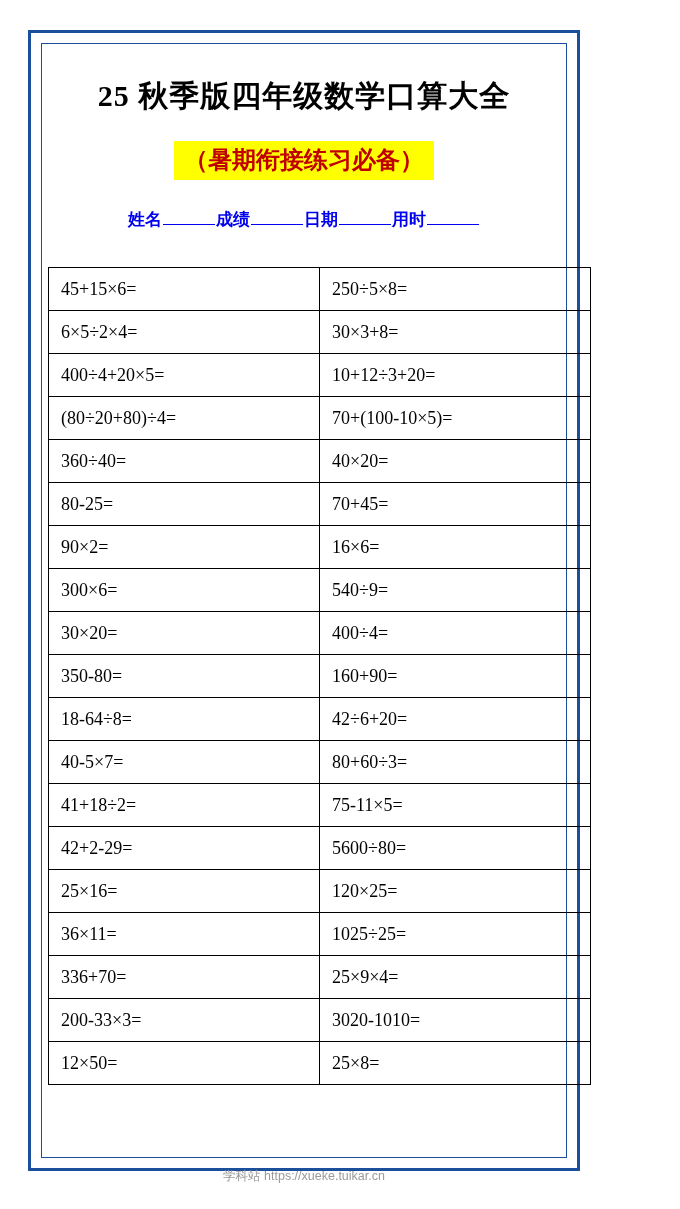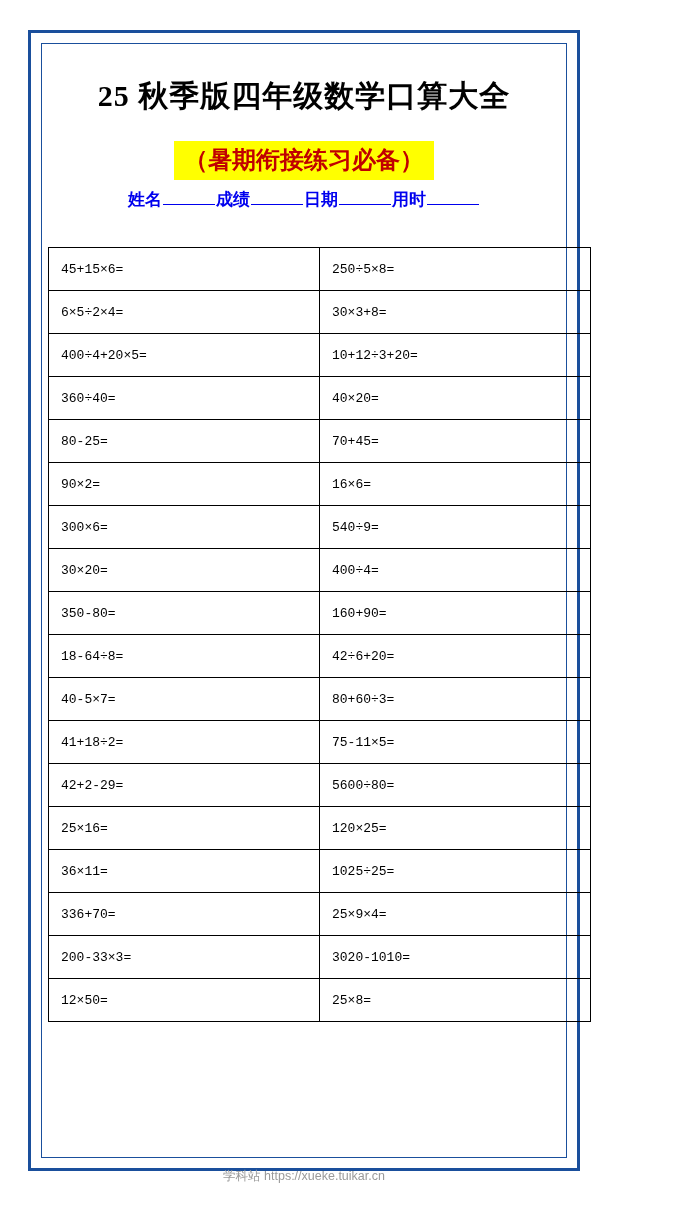--- a/index.html
+++ b/index.html
@@ -65,21 +65,21 @@
     display: inline-block;
     background: #ffff00;
     color: #c00000;
     font-size: 24px;
     font-weight: bold;
     padding: 3px 10px 4px 10px;
     font-family: "Liberation Sans", sans-serif;
   }
   .info-line {
     text-align: center;
-    margin-top: 8px;
+    margin-top: 28px;
     color: #0000ee;
     font-size: 17px;
     font-weight: bold;
     font-family: "Liberation Sans", sans-serif;
     letter-spacing: 0px;
   }
   .info-line .blank {
     display: inline-block;
     border-bottom: 1.5px solid #0000ee;
     width: 52px;
@@ -88,24 +88,24 @@
   table.problems {
     margin: 36px auto 0 auto;
     width: 542px;
     border-collapse: collapse;
     table-layout: fixed;
   }
   table.problems td {
     border: 1px solid #000000;
     height: 43px;
     padding: 0 0 0 12px;
-    font-size: 13px;
+    font-size: 18px;
     color: #000000;
     vertical-align: middle;
-    font-family: Liberation Mono, monospace;
+    font-family: Liberation Serif, serif;
     white-space: nowrap;
   }
   table.problems td.col-a { width: 271px; }
   table.problems td.col-b { width: 271px; }
   .footer {
     position: absolute;
     left: 0;
     right: 0;
     bottom: -34px;
     text-align: center;
@@ -141,20 +141,24 @@
         </tr>
         <tr>
           <td class="col-a">6×5÷2×4=</td>
           <td class="col-b">30×3+8=</td>
         </tr>
         <tr>
           <td class="col-a">400÷4+20×5=</td>
           <td class="col-b">10+12÷3+20=</td>
         </tr>
         <tr>
+          <td class="col-a">(80÷20+80)÷4=</td>
+          <td class="col-b">70+(100-10×5)=</td>
+        </tr>
+        <tr>
           <td class="col-a">360÷40=</td>
           <td class="col-b">40×20=</td>
         </tr>
         <tr>
           <td class="col-a">80-25=</td>
           <td class="col-b">70+45=</td>
         </tr>
         <tr>
           <td class="col-a">90×2=</td>
           <td class="col-b">16×6=</td>

